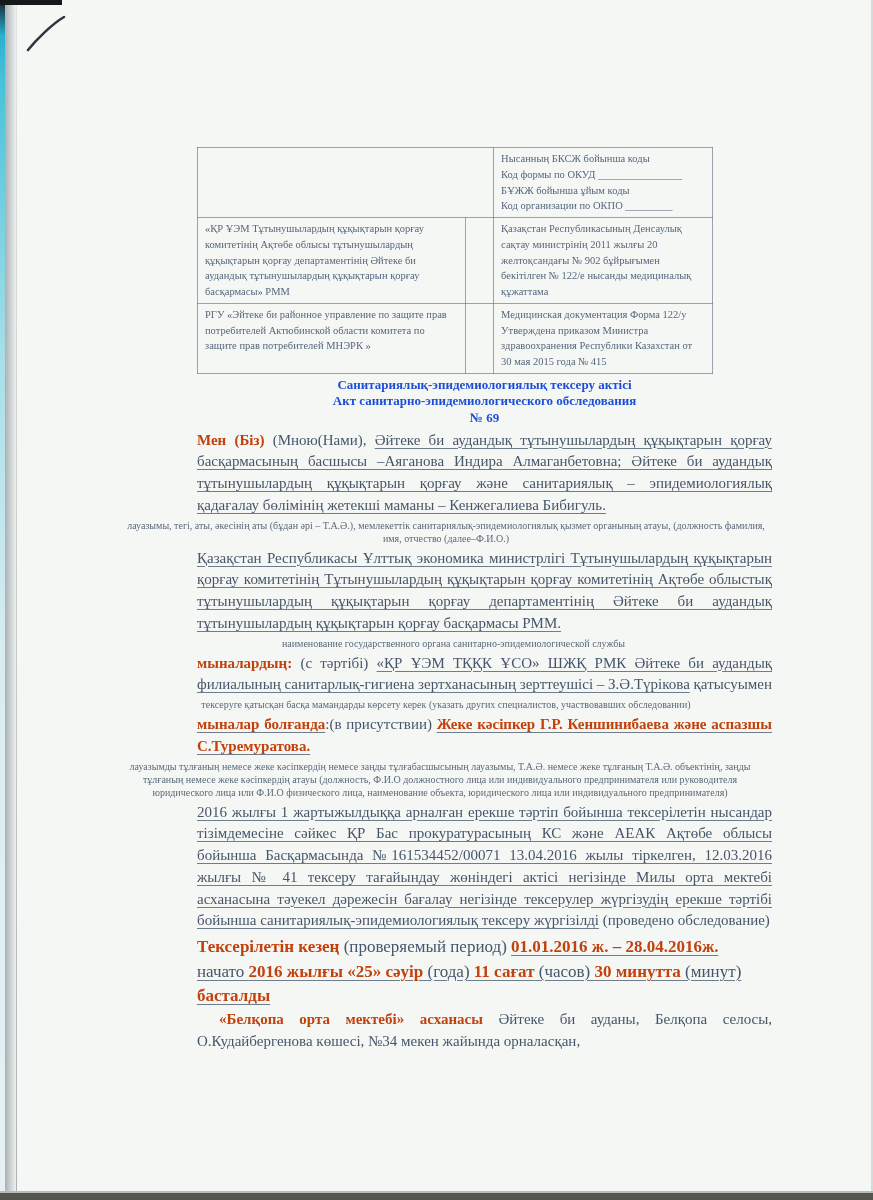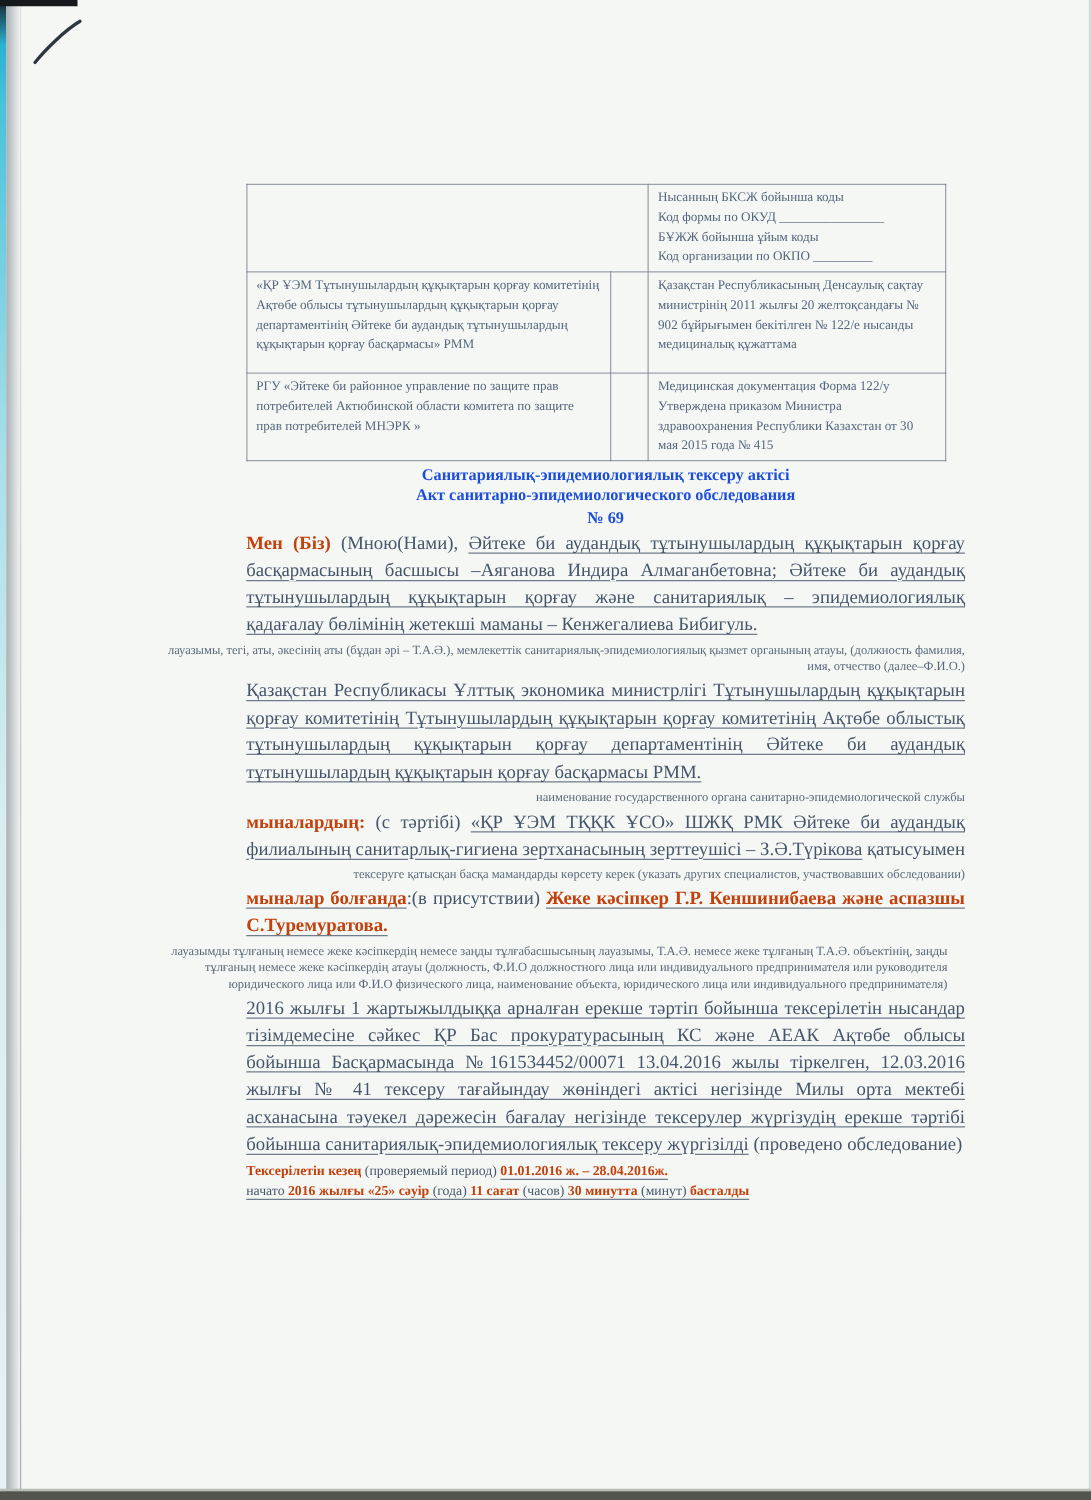--- a/index.html
+++ b/index.html
@@ -19,38 +19,38 @@
   .edge-top { position:absolute; left:0; top:0; width:62px; height:5px; background:#15191c; }
   .edge-bottom-light { position:absolute; left:0; bottom:7px; width:100%; height:2px; background:#b9bcb4; }
   .edge-bottom { position:absolute; left:0; bottom:0; width:100%; height:7px; background:#53544e; }
   .edge-right { position:absolute; right:0; top:0; width:2px; height:100%; background:#d6dbdc; }
   .pen-mark { position:absolute; left:22px; top:12px; }
 
   
   .content { position:absolute; left:120px; top:147px; width:652px; }
   .ml { margin-left:77px; }
 
-  table.htable { border-collapse:collapse; table-layout:fixed; width:560px;
+  table.htable { border-collapse:collapse; table-layout:fixed; width:516px;
     font-size:10.5px; line-height:1.5; color:#55677d; }
   table.htable td { border:1px solid rgba(104,117,131,.65); vertical-align:top; padding:3px 7px; }
   .r1 td { height:46px; }
   .r2 td { height:74px; }
   .r3 td { height:44px; }
 
   .title-block { text-align:center; font-weight:bold; font-size:13px;
     line-height:1.25; color:#1d4ed8; margin-top:3px; }
   .title-no { margin-top:1px; }
 
   p { margin:0; padding:0; }
   .p { font-size:15px; line-height:1.45; text-align:justify; color:#46566a; }
-  .pl { font-size:11px; line-height:1.45; text-align:left; color:#46566a; }
+  .pl { font-size:17px; line-height:1.45; text-align:left; color:#46566a; }
   .b { font-weight:bold; color:#c2410c; }
   .u { text-decoration:underline; text-decoration-thickness:1px;
        text-underline-offset:3px; text-decoration-color:rgba(77,92,110,.8); }
-  .fine { font-size:10px; line-height:1.3; text-align:right; color:#5a6979; margin:2px 0 3px 0; }
+  .fine { font-size:10px; line-height:1.3; text-align:center; color:#5a6979; margin:2px 0 3px 0; }
   .fine-wide { margin-left:2px; width:636px; }
   .fine-mid { margin-left:15px; }
   .indent { text-indent:22px; }
   .gap-s { margin-top:3px; }
 </style>
 </head>
 <body>
 
 <div class="scan">
 
@@ -115,16 +115,17 @@
     <p class="p ml"><span class="b u">мыналар болғанда</span><span>:(в присутствии)    </span><span class="b u">Жеке кәсіпкер Г.Р. Кеншинибаева және аспазшы С.Туремуратова.</span></p>
     <p class="fine fine-wide">лауазымды тұлғаның немесе жеке кәсіпкердің немесе заңды тұлғабасшысының лауазымы, Т.А.Ә. немесе жеке тұлғаның Т.А.Ә. объектінің, заңды тұлғаның немесе жеке кәсіпкердің атауы (должность, Ф.И.О должностного лица или индивидуального предпринимателя или руководителя юридического лица или Ф.И.О физического лица, наименование объекта, юридического лица или индивидуального предпринимателя)</p>
 
     <p class="p ml"><span class="u">2016 жылғы 1 жартыжылдыққа арналған ерекше тәртіп бойынша тексерілетін нысандар тізімдемесіне сәйкес ҚР Бас прокуратурасының КС және АЕАК Ақтөбе облысы бойынша Басқармасында №161534452/00071 13.04.2016 жылы тіркелген, 12.03.2016 жылғы № 41 тексеру тағайындау жөніндегі актісі негізінде Милы орта мектебі асханасына тәуекел дәрежесін бағалау негізінде тексерулер жүргізудің ерекше тәртібі бойынша санитариялық-эпидемиологиялық тексеру жүргізілді</span><span> (проведено обследование)</span></p>
 
     <p class="pl ml gap-s"><span class="b">Тексерілетін кезең</span><span> (проверяемый период)  </span><span class="b u">01.01.2016 ж. – 28.04.2016ж.</span></p>
 
     <p class="pl ml u"><span>начато  </span><span class="b">2016 жылғы  «25» сәуір</span><span>  (года) </span><span class="b">11 сағат</span><span> (часов) </span><span class="b">30 минутта</span><span> (минут) </span><span class="b">басталды</span></p>
 
 
+    <p class="p ml indent"><span class="b">«Белқопа орта  мектебі»  асханасы</span><span> Әйтеке би ауданы, Белқопа  селосы, О.Кудайбергенова  көшесі, №34  мекен жайында  орналасқан,</span></p>
 
 
   </div>
 </div>
 
 </body></html>

